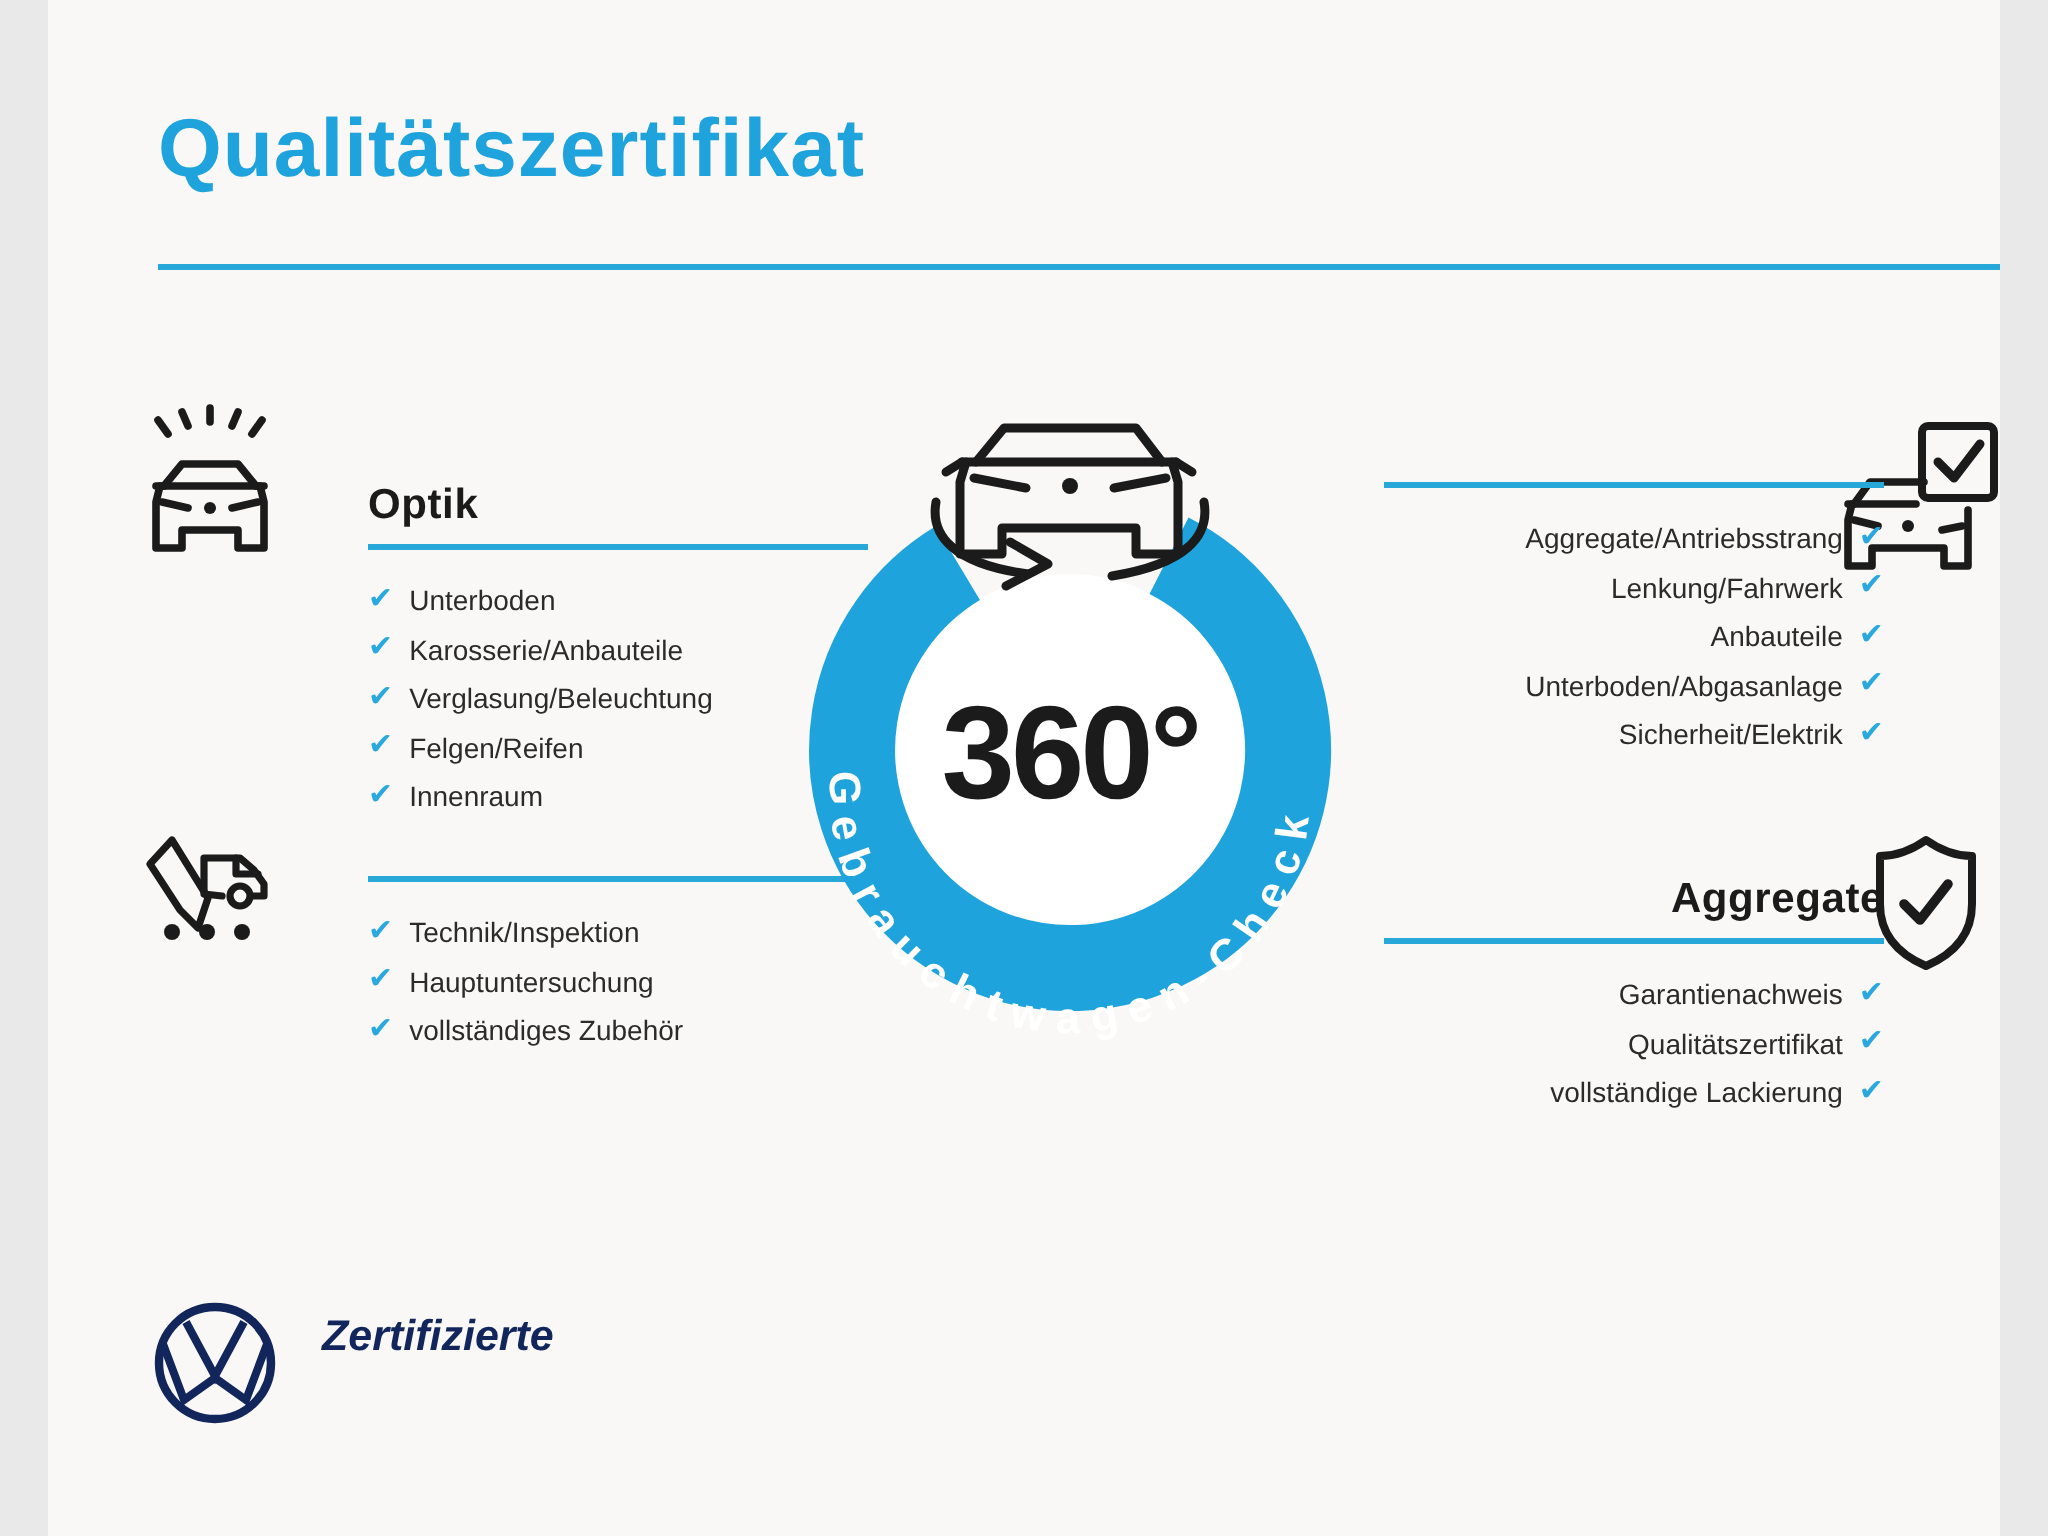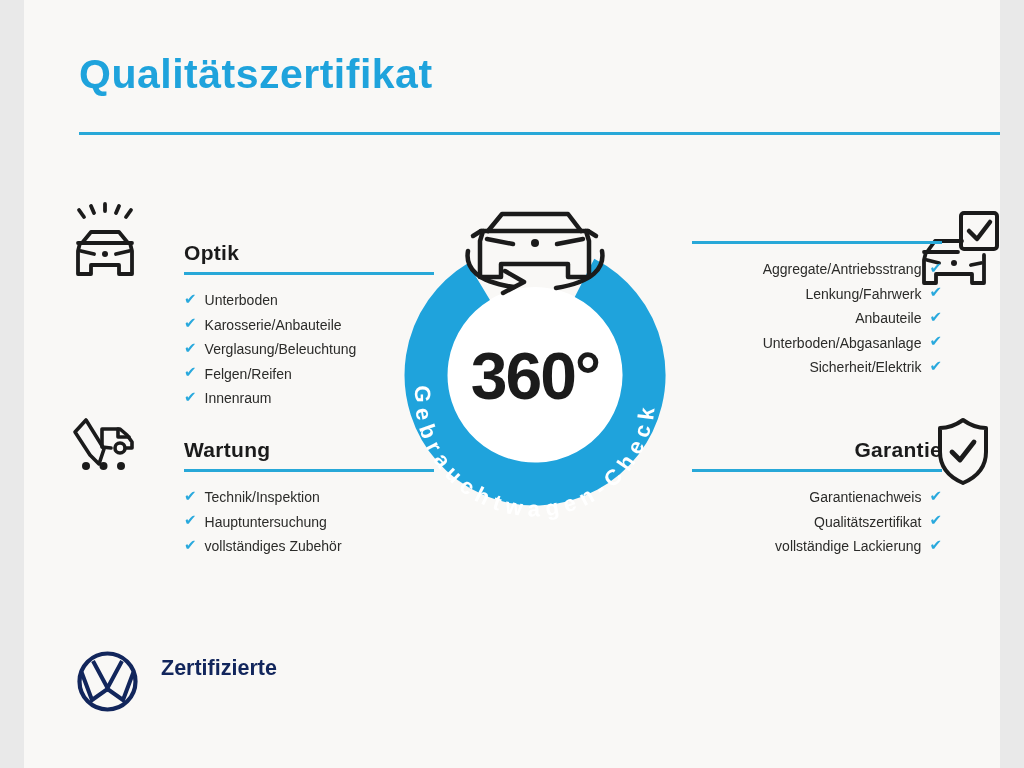--- a/index.html
+++ b/index.html
@@ -47,21 +47,21 @@
     font-family:"Liberation Sans",sans-serif;font-size:22px;font-weight:bold;
     fill:#ffffff;letter-spacing:6.5px;
   }
   .deg-text{
     font-family:"Liberation Sans",sans-serif;font-size:66px;font-weight:bold;
     fill:var(--ink);letter-spacing:-2px;
   }
   .car-stroke{fill:none;stroke:var(--ink);stroke-width:4.5px;stroke-linecap:round;stroke-linejoin:round;}
   .footer-brand{
     position:absolute;left:137px;top:656px;font-size:21.5px;font-weight:bold;
-    color:var(--navy);line-height:25px;
+    color:var(--navy);line-height:25px;font-style:italic;
   }
   #vw-logo{position:absolute;left:51px;top:649px;}
   #vw-logo path,#vw-logo circle{fill:none;stroke:var(--navy);}
 </style>
 </head>
 <body>
 
 <div class="canvas">
 
   <div class="page-title">Qualitätszertifikat</div>
@@ -170,21 +170,20 @@
         </li>
 
         <li>
           <span class="check">✔</span>
           <span class="label">Sicherheit/Elektrik</span>
         </li>
       </ul>
   </div>
 
   <div class="section left" id="sec-wartung">
-    <h2>Wartung</h2>
     <div class="rule"></div>
     <ul>
 
         <li>
           <span class="check">✔</span>
           <span class="label">Technik/Inspektion</span>
         </li>
 
         <li>
           <span class="check">✔</span>
@@ -192,21 +191,21 @@
         </li>
 
         <li>
           <span class="check">✔</span>
           <span class="label">vollständiges Zubehör</span>
         </li>
       </ul>
   </div>
 
   <div class="section right" id="sec-garantie">
-    <h2>Garantie</h2>
+    <h2>Aggregate</h2>
     <div class="rule"></div>
     <ul>
 
         <li>
           <span class="check">✔</span>
           <span class="label">Garantienachweis</span>
         </li>
 
         <li>
           <span class="check">✔</span>

